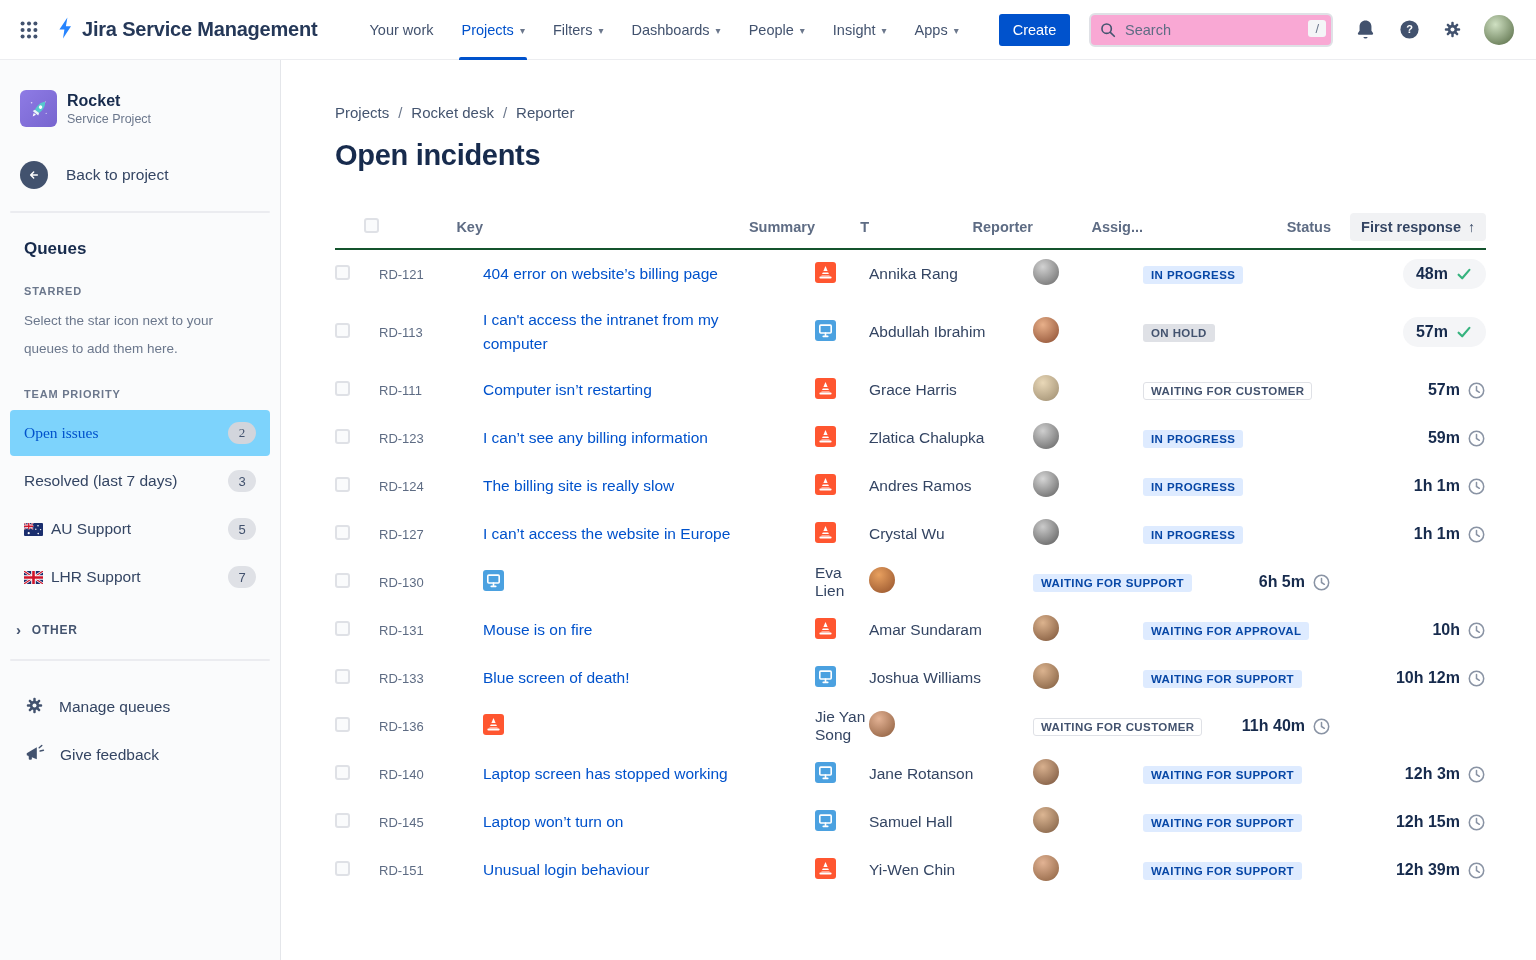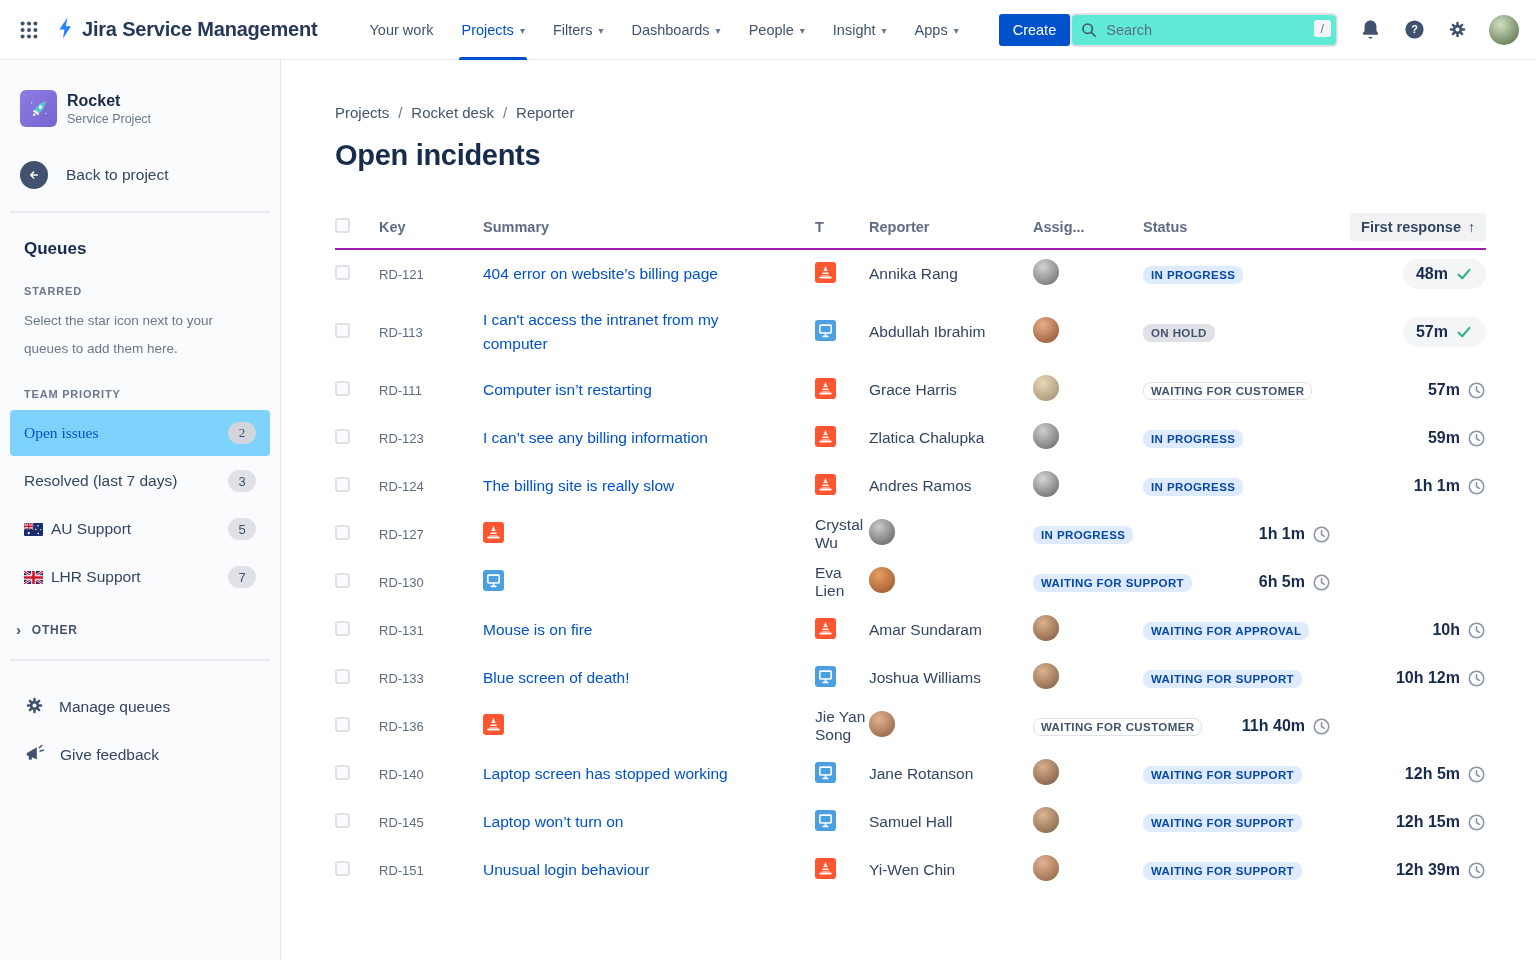--- a/index.html
+++ b/index.html
@@ -16,22 +16,22 @@
   .nav-item { position:relative; display:inline-flex; align-items:center; gap:6px; height:60px;
     padding:0 14px; font-size:14.5px; font-weight:500; color:#42526E; cursor:pointer; white-space:nowrap; }
   .nav-item .chev { font-size:10px; color:#6B778C; margin-top:2px; }
   .nav-item.active { color:#0052CC; }
   .nav-item.active::after { content:""; position:absolute; left:12px; right:12px; bottom:0;
     height:3px; background:#0052CC; border-radius:2px 2px 0 0; }
   .create-btn { margin-left:26px; background:#0052CC; color:#fff; font-size:14.5px; font-weight:400;
     border:none; border-radius:3px; height:32px; padding:0 14px; cursor:pointer; }
   .nav-right { margin-left:auto; display:flex; align-items:center; gap:21px; }
   .search-wrap { position:relative; }
-  .search-wrap input { width:268px; height:34px; border:2px solid #DFE1E6; border-radius:6px;
-    padding:0 36px 0 34px; font-size:14.5px; color:#344563; background:#5eead4; outline:none;
+  .search-wrap input { width:244px; height:34px; border:2px solid #DFE1E6; border-radius:6px;
+    padding:0 36px 0 34px; font-size:14.5px; color:#344563; background:#f9a8d4; outline:none;
     font-family:"Liberation Sans", sans-serif; }
   .search-wrap input::placeholder { color:#5E6C84; }
   .search-icon { position:absolute; left:10px; top:8px; }
   .slash-hint { position:absolute; right:7px; top:7px; background:#F4F5F7; color:#6B778C;
     font-size:13px; border-radius:3px; padding:1px 7px; }
   .icon-btn { display:flex; align-items:center; cursor:pointer; }
   .nav-avatar { width:30px; height:30px; border-radius:50%;
     background:radial-gradient(circle at 38% 32%, #cfe0c2, #51663f); cursor:pointer; }
 
   
@@ -73,41 +73,41 @@
   
   .main { flex:1; padding:44px 50px 0 54px; background:#fff; }
   .breadcrumb { display:flex; align-items:center; gap:9px; font-size:15px; color:#44546F; }
   .crumb { cursor:pointer; }
   .crumb-sep { color:#6B778C; }
   .page-title { font-size:29px; font-weight:600; color:#172B4D; margin-top:18px; letter-spacing:-0.3px; }
 
   .tbl { margin-top:34px; }
   .thead, .row { display:grid; grid-template-columns:44px 104px 332px 54px 164px 110px 188px 1fr;
     align-items:center; }
-  .thead { height:44px; border-bottom:2px solid #a21caf; }
+  .thead { height:44px; border-bottom:2px solid #14532d;text-align:right; }
   .th { font-size:14.5px; font-weight:700; color:#5E6C84; }
   .th-resp-cell { display:flex; justify-content:flex-end; }
   .th-resp { display:inline-flex; align-items:center; gap:7px; background:#F1F2F4; color:#344563;
     border-radius:4px; padding:6px 11px; font-size:14.5px; font-weight:700; cursor:pointer; }
   .sort-arrow { font-size:14px; }
 
   .checkbox { width:15px; height:15px; border:2px solid #DFE1E6; border-radius:3px;
     background:#FAFBFC; display:inline-block; cursor:pointer; }
   .row { min-height:48px; }
   .c-key { font-size:13px; font-weight:500; color:#5E6C84; }
   .c-sum a { display:inline-block; color:#0052CC; text-decoration:none; font-size:15.5px;
     line-height:24px; padding:10px 52px 10px 0; cursor:pointer; }
   .type-icon { width:21px; height:21px; border-radius:3px; display:inline-flex;
     align-items:center; justify-content:center; }
   .type-icon.incident { background:#FF5630; }
   .type-icon.it-help { background:#4BA1E0; }
   .c-rep { font-size:15.5px; color:#344563; }
   .avatar { width:26px; height:26px; border-radius:50%; display:inline-block; cursor:pointer; }
   .loz { display:inline-block; font-size:11.5px; font-weight:700; letter-spacing:0.4px;
-    padding:3px 8px; border-radius:8px; white-space:nowrap; }
+    padding:3px 8px; border-radius:3px; white-space:nowrap; }
   .loz.blue { background:#DEEBFF; color:#0747A6; }
   .loz.gray { background:#DFE1E6; color:#42526E; }
   .loz.outline { background:#fff; color:#42526E; border:1px solid #DFE1E6; padding:2px 7px; }
   .c-resp { display:flex; justify-content:flex-end; }
   .resp { display:inline-flex; align-items:center; gap:7px; font-size:16px; font-weight:700; color:#172B4D; }
   .resp.done { background:#F4F5F7; border-radius:17px; padding:6px 13px; }
   .resp svg { display:block; }
 </style>
 </head>
 <body>
@@ -503,20 +503,21 @@
                     <path d="M10 5.9V10l3 1.9" stroke-linecap="round"></path>
                   </svg>
                 </span>
     </span>
             </span>
   </div>
 
   <div class="row">
     <span><span class="checkbox"></span></span>
     <span class="c-key">RD-127</span>
+    <span class="c-sum"><a>I can’t access the website in Europe</a></span>
     <span><span class="type-icon incident">
                 <svg width="19" height="19" viewBox="0 0 20 20">
                   <g fill="#fff">
                     <path d="M10 3.2L14.6 14H5.4L10 3.2z"></path>
                     <rect x="3.6" y="14.1" width="12.8" height="2.1" rx="1"></rect>
                   </g>
                   <g fill="#FF5630">
                     <rect x="4.6" y="8.4" width="10.8" height="1.6"></rect>
                     <rect x="3.8" y="11.6" width="12.4" height="1.6"></rect>
                   </g>
@@ -660,21 +661,21 @@
                 <svg width="19" height="19" viewBox="0 0 20 20" fill="none" stroke="#fff">
                   <rect x="4" y="4.4" width="12" height="8.2" rx="1" stroke-width="1.7"></rect>
                   <path d="M7.6 16.2h4.8M10 12.6v3.6" stroke-width="1.7" stroke-linecap="round"></path>
                 </svg>
               </span></span>
     <span class="c-rep">Jane Rotanson</span>
     <span><span class="avatar" style="background: radial-gradient(circle at 38% 30%, rgb(216, 176, 142), rgb(118, 82, 58));"></span></span>
     <span><span class="loz blue">WAITING FOR SUPPORT</span></span>
     <span class="c-resp">
               <span class="resp">
-      <span class="resp-txt">12h 5m</span>
+      <span class="resp-txt">12h 3m</span>
       <span class="resp-ic">
                   <svg width="19" height="19" viewBox="0 0 20 20" fill="none" stroke="#8993A4" stroke-width="1.6">
                     <circle cx="10" cy="10" r="7.6"></circle>
                     <path d="M10 5.9V10l3 1.9" stroke-linecap="round"></path>
                   </svg>
                 </span>
     </span>
             </span>
   </div>
 

